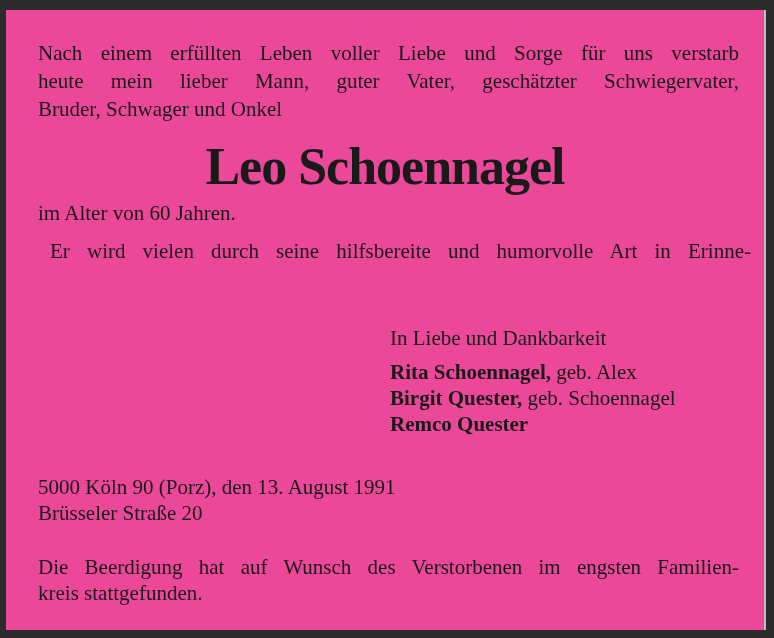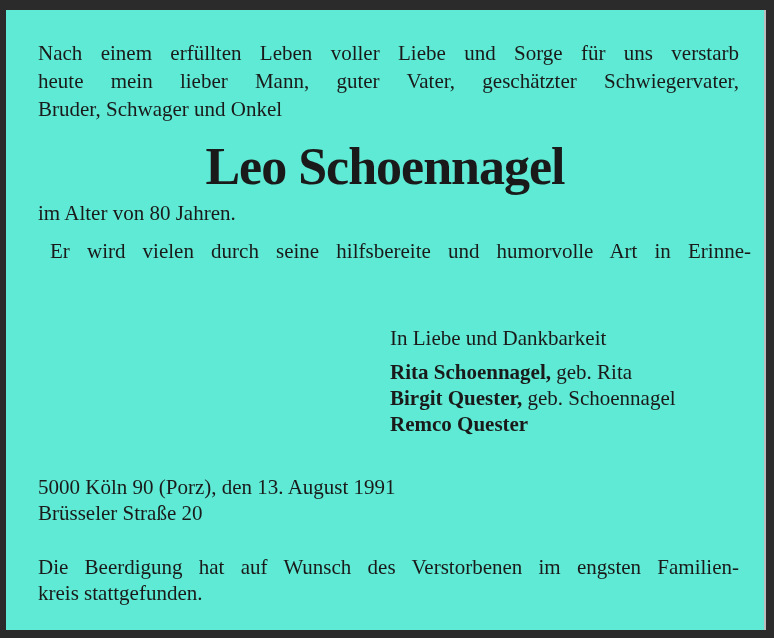--- a/index.html
+++ b/index.html
@@ -8,21 +8,21 @@
       background: #2a2a2a;
       font-family: "Liberation Serif", "DejaVu Serif", serif;
       color: #1a1a1a;
     }
     .frame {
       position: absolute; left: 0; top: 0; width: 774px; height: 638px;
       background: #2b2b2b;
     }
     .paper {
       position: absolute; left: 6px; top: 10px; width: 758px; height: 620px;
-      background: #5eead4;
+      background: #ec4899;
       border-right: 2px solid #bdbdbd;
     }
     .text {
       position: absolute;
       font-size: 21px;
       line-height: 26px;
       white-space: nowrap;
       transform-origin: left top;
     }
     .just { text-align: justify; text-align-last: justify; width: 701px; }
@@ -38,28 +38,28 @@
 
 <div class="frame">
   <div class="paper">
 
     <div class="text just" style="left:32px; top:30px;">Nach einem erfüllten Leben voller Liebe und Sorge für uns verstarb</div>
     <div class="text just" style="left:32px; top:58px;">heute mein lieber Mann, guter Vater, geschätzter Schwiegervater,</div>
     <div class="text" style="left:32px; top:86px;text-align:right;">Bruder, Schwager und Onkel</div>
 
     <div class="name">Leo Schoennagel</div>
 
-    <div class="text" style="left:32px; top:190px;">im Alter von 80 Jahren.</div>
+    <div class="text" style="left:32px; top:190px;">im Alter von 60 Jahren.</div>
 
     <div class="text just" style="left:44px; top:228px;">Er wird vielen durch seine hilfsbereite und humorvolle Art in Erinne-</div>
 
     <div class="text" style="left:384px; top:315px;">In Liebe und Dankbarkeit</div>
 
     <div class="text" style="left:384px; top:349px;">
-      <b>Rita Schoennagel,</b><span> geb. Rita</span>
+      <b>Rita Schoennagel,</b><span> geb. Alex</span>
     </div>
     <div class="text" style="left:384px; top:375px;">
       <b>Birgit Quester,</b><span> geb. Schoennagel</span>
     </div>
     <div class="text" style="left:384px; top:401px;">
       <b>Remco Quester</b><span></span>
     </div>
 
     <div class="text" style="left:32px; top:464px;">5000 Köln 90 (Porz), den 13. August 1991</div>
     <div class="text" style="left:32px; top:490px;">Brüsseler Straße 20</div>

